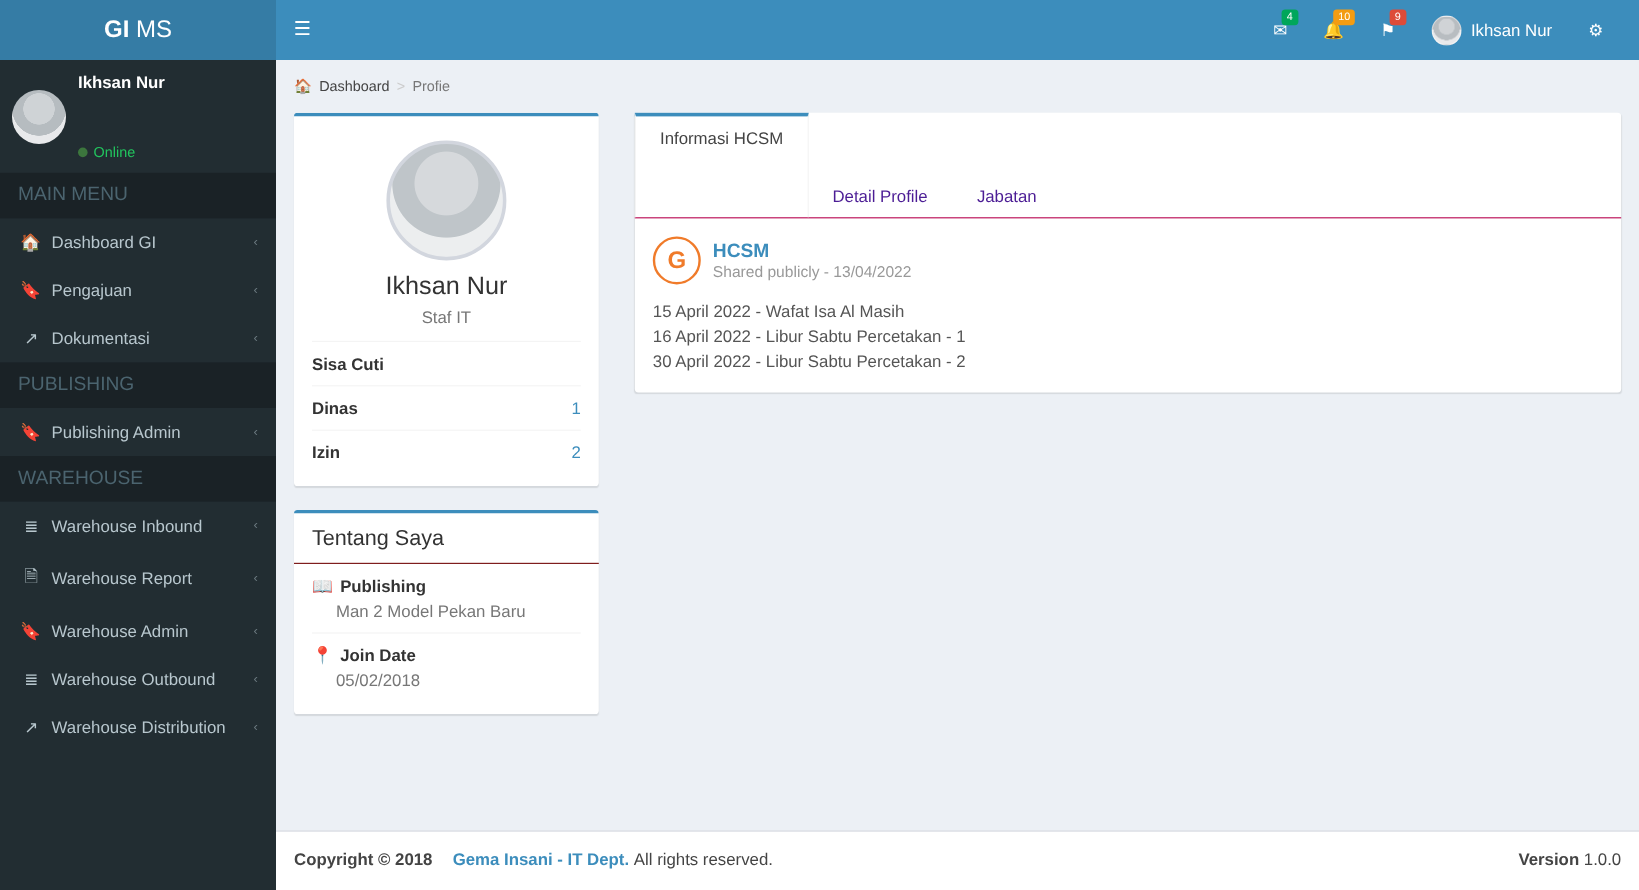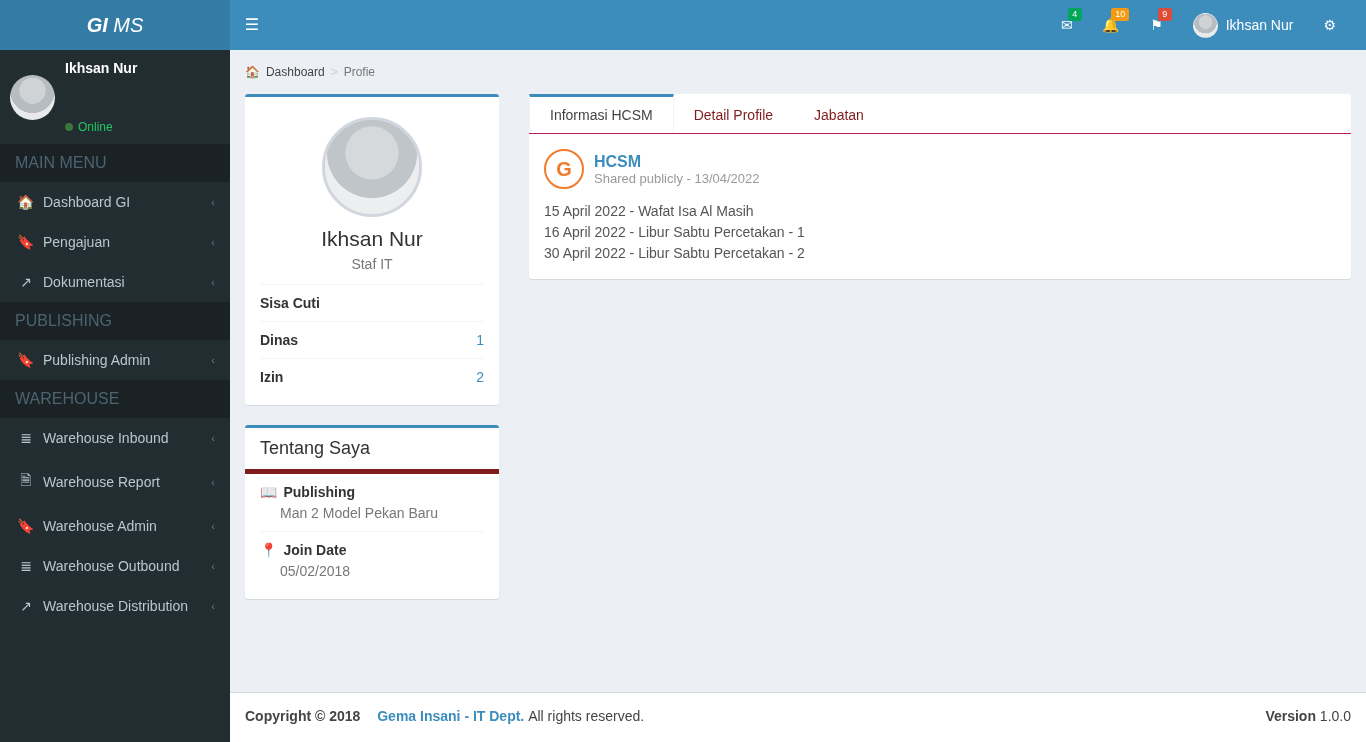--- a/index.html
+++ b/index.html
@@ -10,21 +10,21 @@
     color: #333;
     width: 1366px;
     height: 742px;
     overflow: hidden;
     position: relative;
   }
   
   .main-header { height: 50px; display: flex; }
   .logo {
     width: 230px; height: 50px; line-height: 50px; text-align: center;
-    background: #357ca5; color: #fff; font-size: 20px; font-weight: 300; font-style: italic;
+    background: #357ca5; color: #fff; font-size: 20px; font-weight: 300;
   }
   .logo b { font-weight: 700; }
   .navbar {
     flex: 1; background: #3c8dbc; color: #fff; height: 50px;
     display: flex; align-items: center; justify-content: space-between;
     padding: 0 15px 0 0;
   }
   .sidebar-toggle {
     width: 44px; height: 50px; line-height: 50px; text-align: center;
     color: #fff; cursor: pointer; font-size: 16px;
@@ -109,37 +109,37 @@
   .profile-box .role { text-align: center; color: #777; margin: 5px 0 12px; }
   .stats { border-top: 1px solid #f4f4f4; }
   .stats li {
     list-style: none; display: flex; justify-content: space-between;
     padding: 10px 0; border-bottom: 1px solid #f4f4f4;
   }
   .stats li:last-child { border-bottom: none; }
   .stats li b { font-weight: 700; }
   .stats li a { color: #3c8dbc; text-decoration: none; }
 
-  .box-header { padding: 10px 15px; border-bottom: 5px solid #7f1d1d; }
+  .box-header { padding: 10px 15px; border-bottom: 1px solid #7f1d1d; }
   .box-header h3 { font-size: 18px; font-weight: 500; }
   .about strong { display: flex; align-items: center; gap: 6px; font-size: 14px; }
   .about p { color: #777; margin: 5px 0 10px 20px; }
   .about hr { border: none; border-top: 1px solid #f4f4f4; margin: 10px 0; }
 
   .nav-tabs-custom { background: #fff; border-radius: 3px; box-shadow: 0 1px 1px rgba(0,0,0,.1); }
   .nav-tabs { display: flex; border-bottom: 1px solid #be185d; }
   .nav-tabs li {
     list-style: none; padding: 10px 20px; cursor: pointer; color: #444;
     border-top: 3px solid transparent; border-right: 1px solid transparent;
   }
   .nav-tabs li.active {
     border-top: 3px solid #3c8dbc; border-right: 1px solid #f4f4f4;
     border-left: 1px solid #f4f4f4; color: #444;
   }
-  .nav-tabs li:not(.active) { color: #7f1d1d; }
+  .nav-tabs li:not(.active) { color: #4c1d95; margin-top: 48px; }
   .tab-content { padding: 15px; }
   .post-head { display: flex; gap: 10px; align-items: center; }
   .post-logo {
     width: 40px; height: 40px; border-radius: 50%; border: 2px solid #f07b2a;
     display: flex; align-items: center; justify-content: center;
     font-weight: 800; color: #f07b2a; font-size: 20px; background: #fff;
   }
   .post-title { color: #3c8dbc; font-weight: 700; font-size: 16px; }
   .post-sub { color: #999; font-size: 13px; }
   .post-body { margin-top: 12px; color: #555; line-height: 1.5; }

